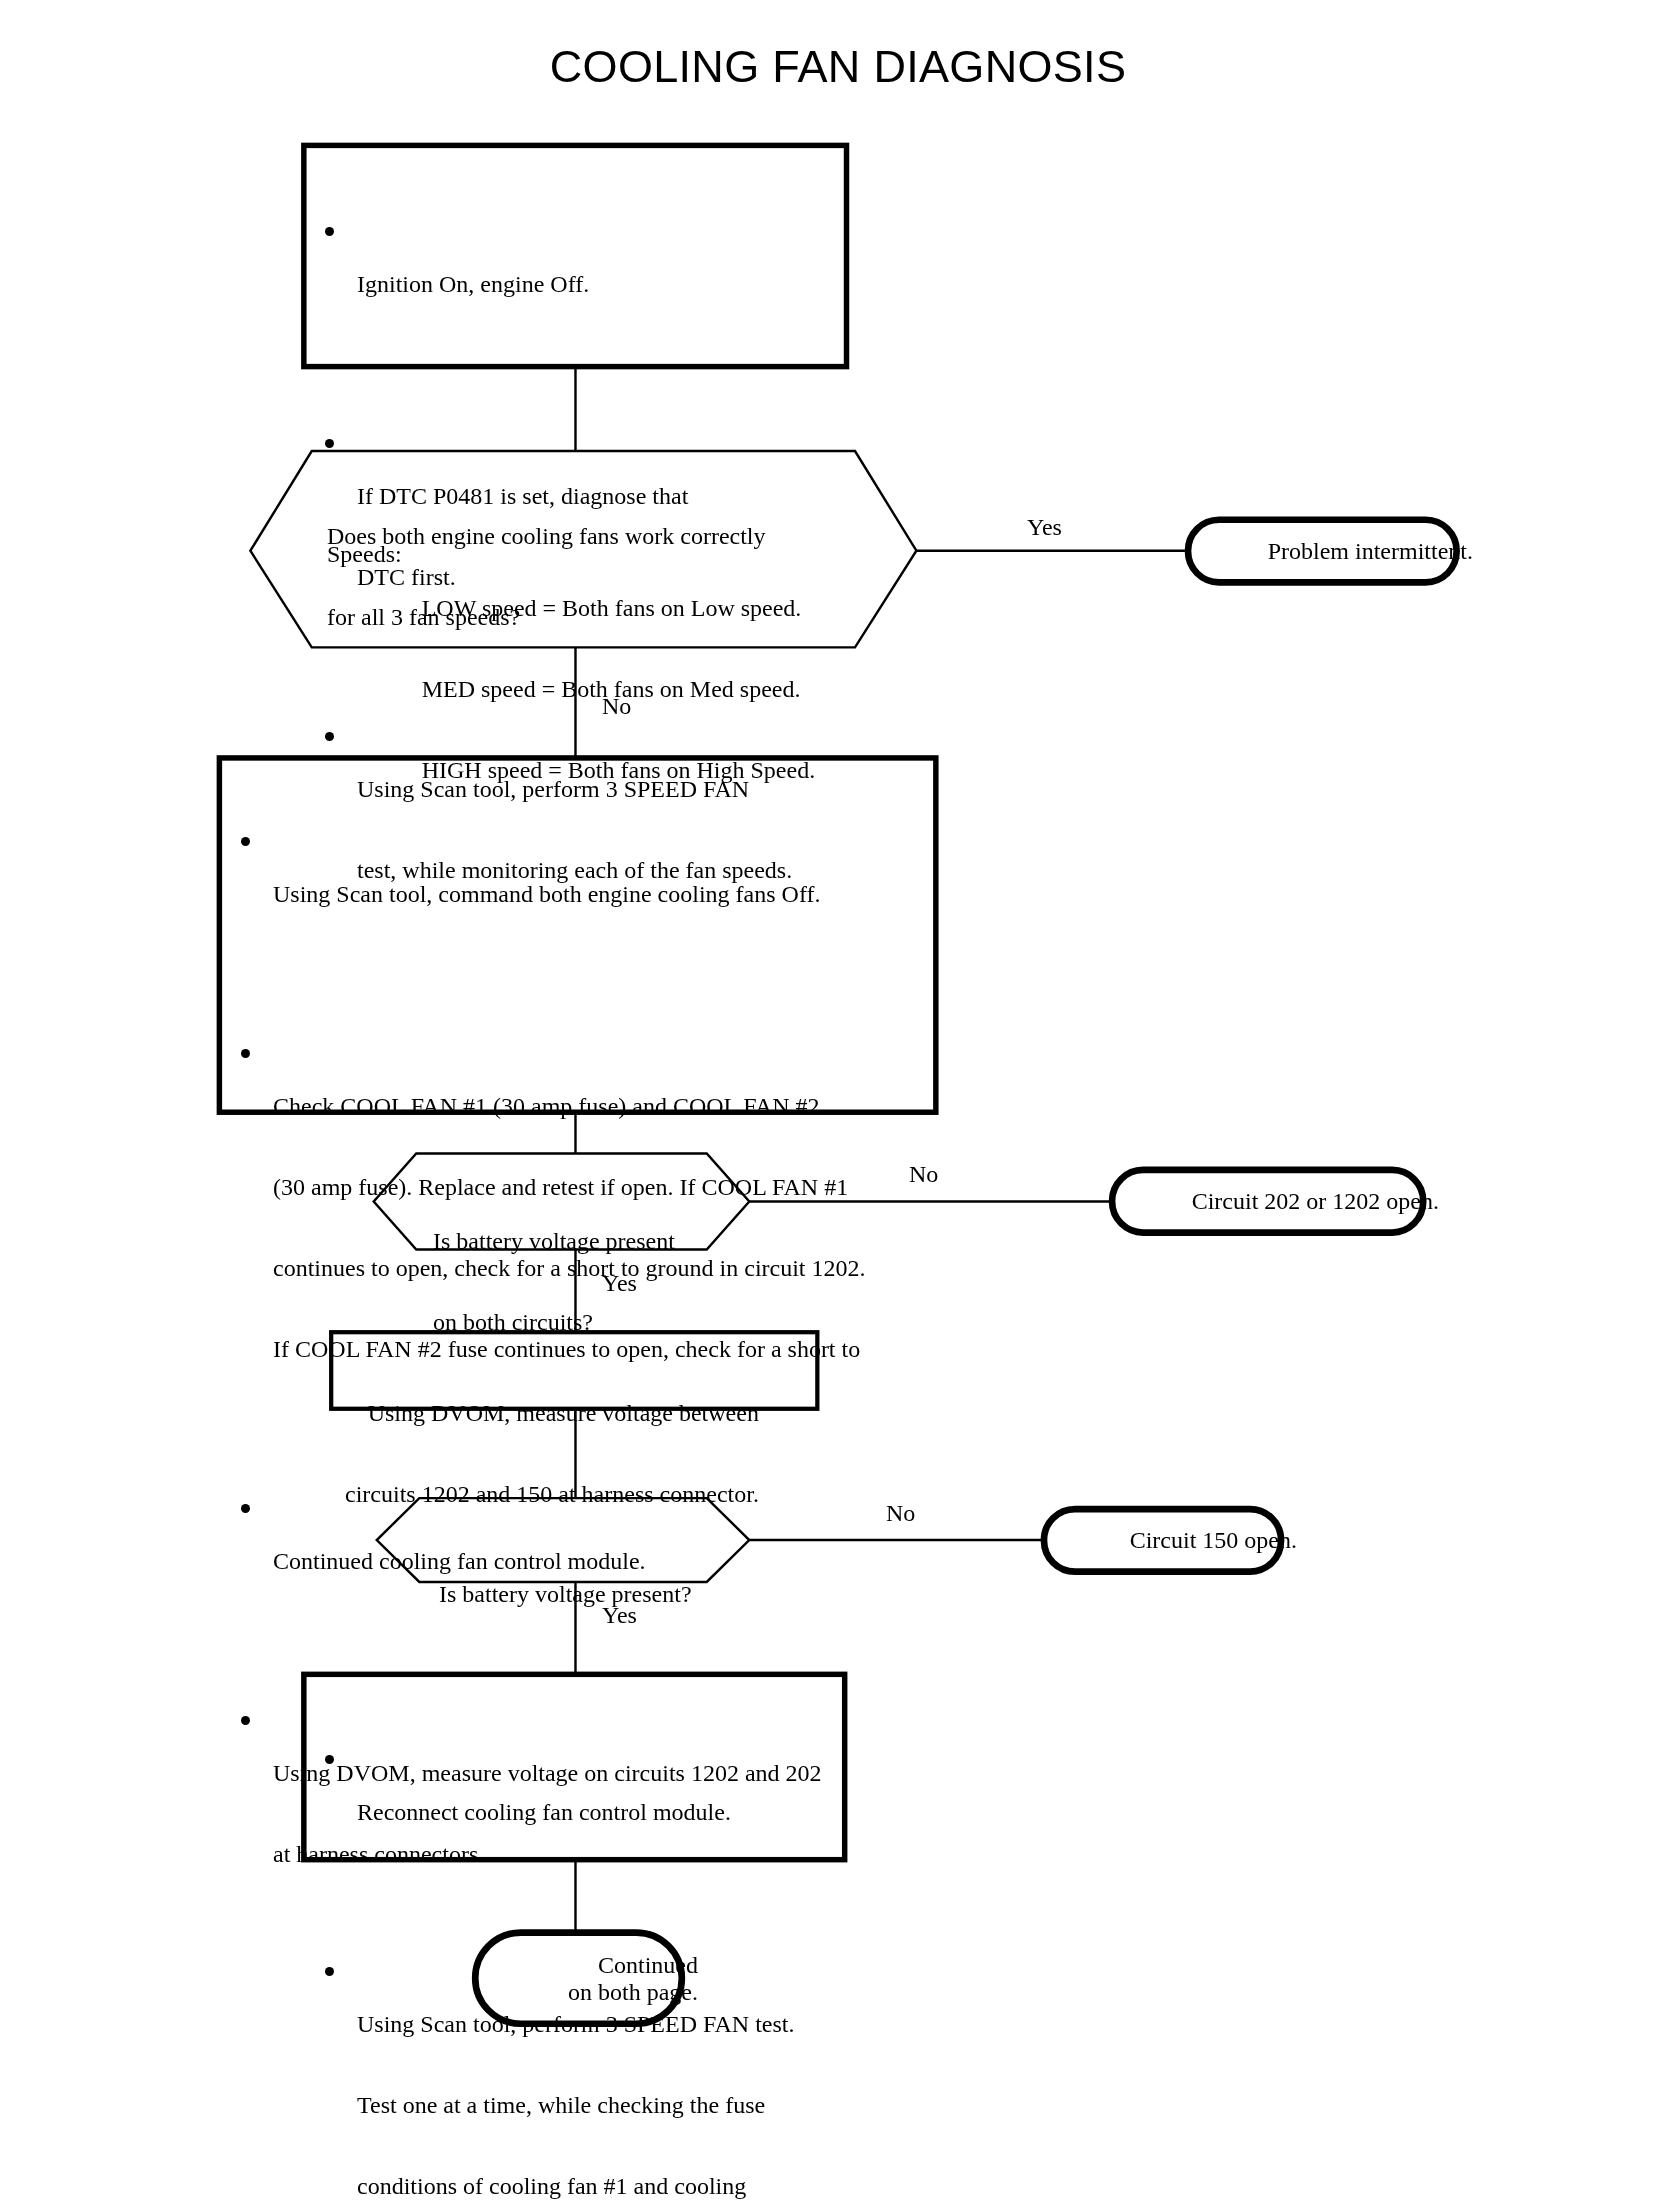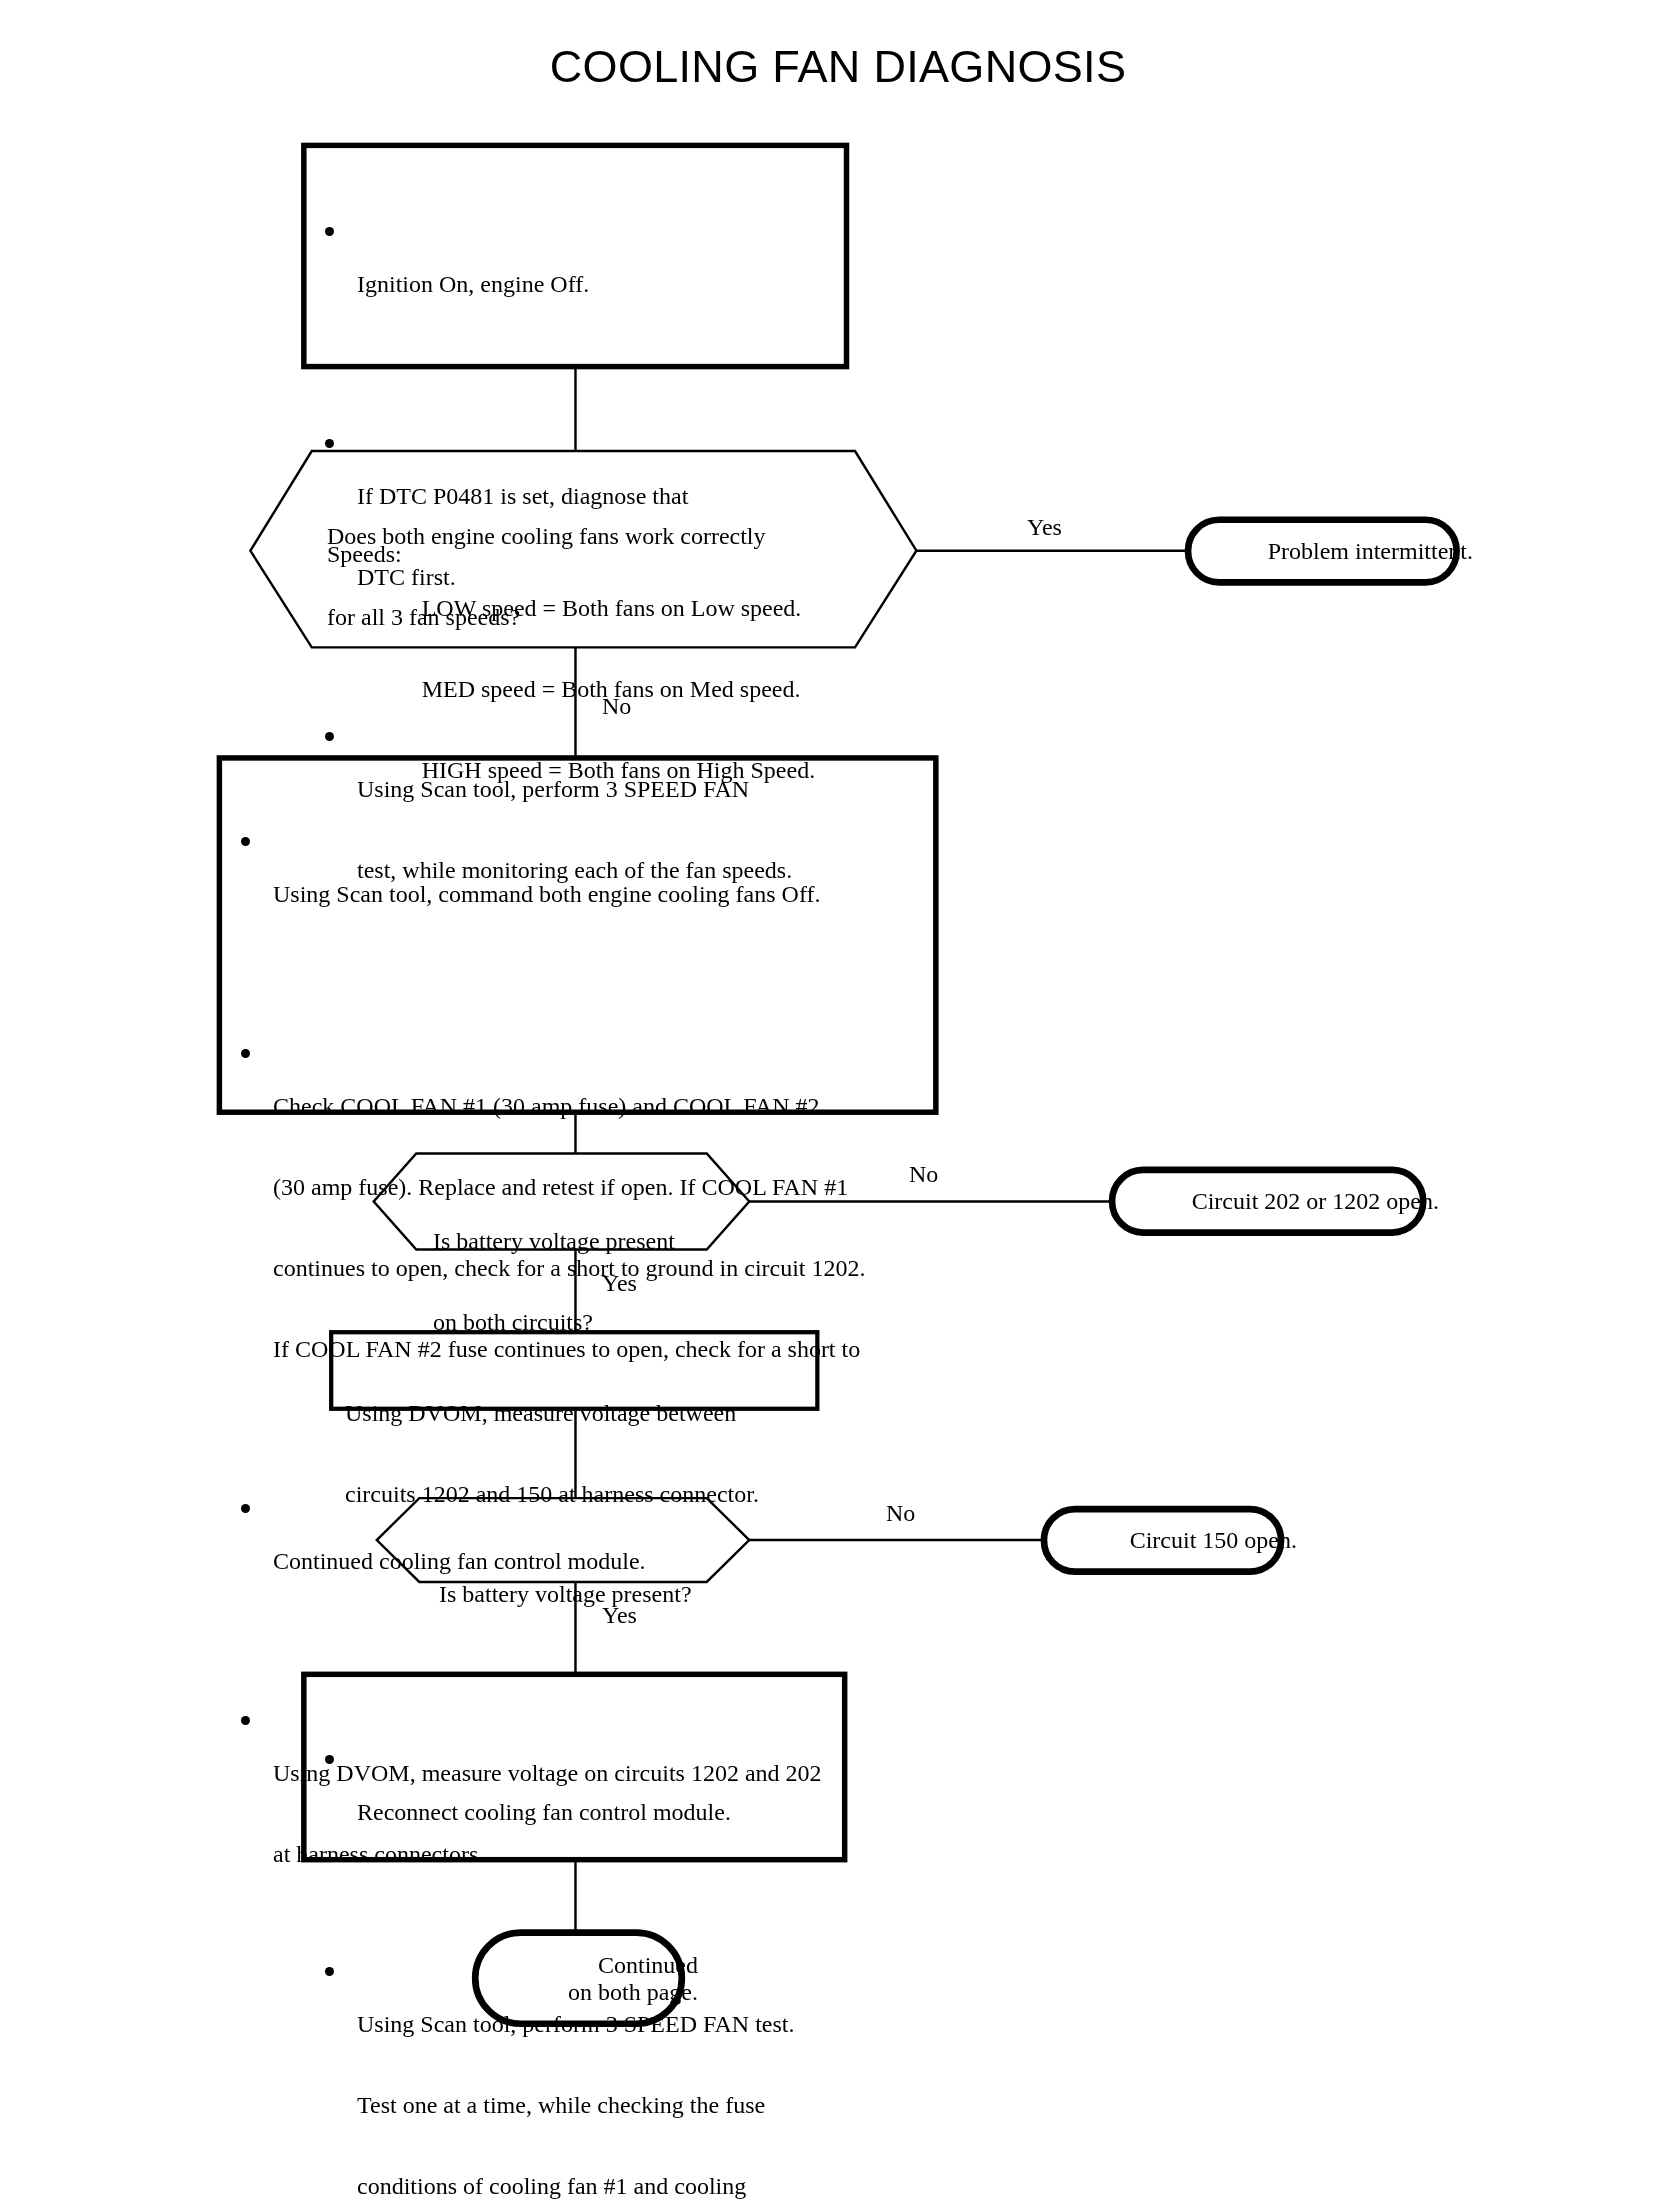--- a/index.html
+++ b/index.html
@@ -68,21 +68,21 @@
     left: 8.5px;
     top: 10.3px;
     width: 9px;
     height: 9px;
     border-radius: 50%;
     background: #000;
   }
   .bullets .line { display: block; white-space: pre; }
 
   
-  .plain { position: absolute; }
+  .plain { position: absolute; text-align: right; }
   .plain .line { display: block; white-space: pre; }
 
   
   .term-txt {
     position: absolute;
     left: 16px; top: 0;
     width: 100%;
     height: 100%;
     display: flex;
     flex-direction: column;

